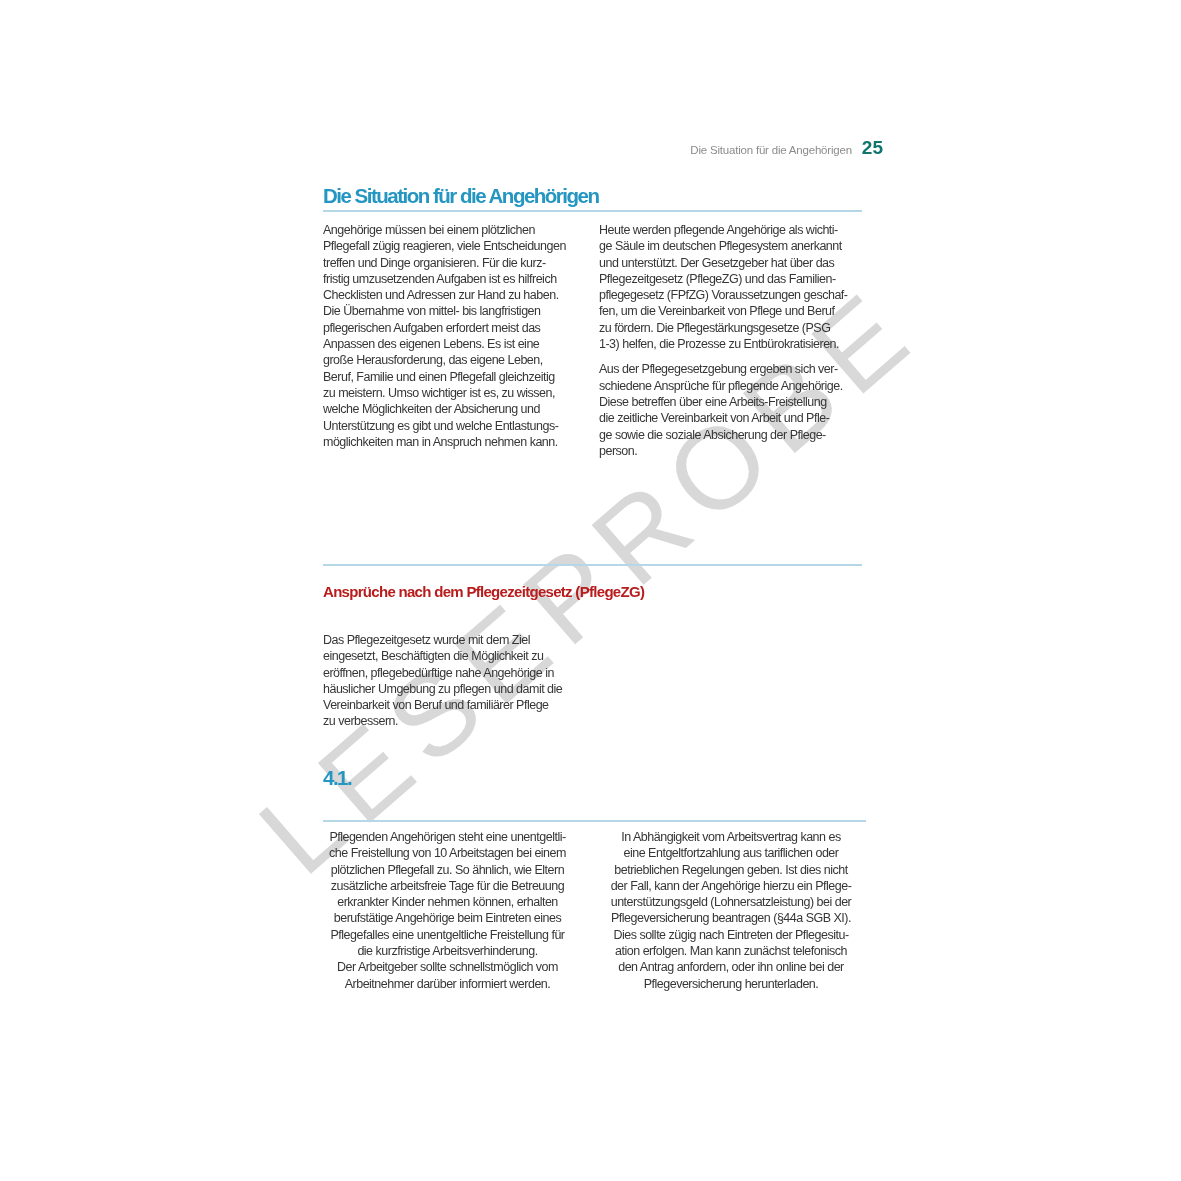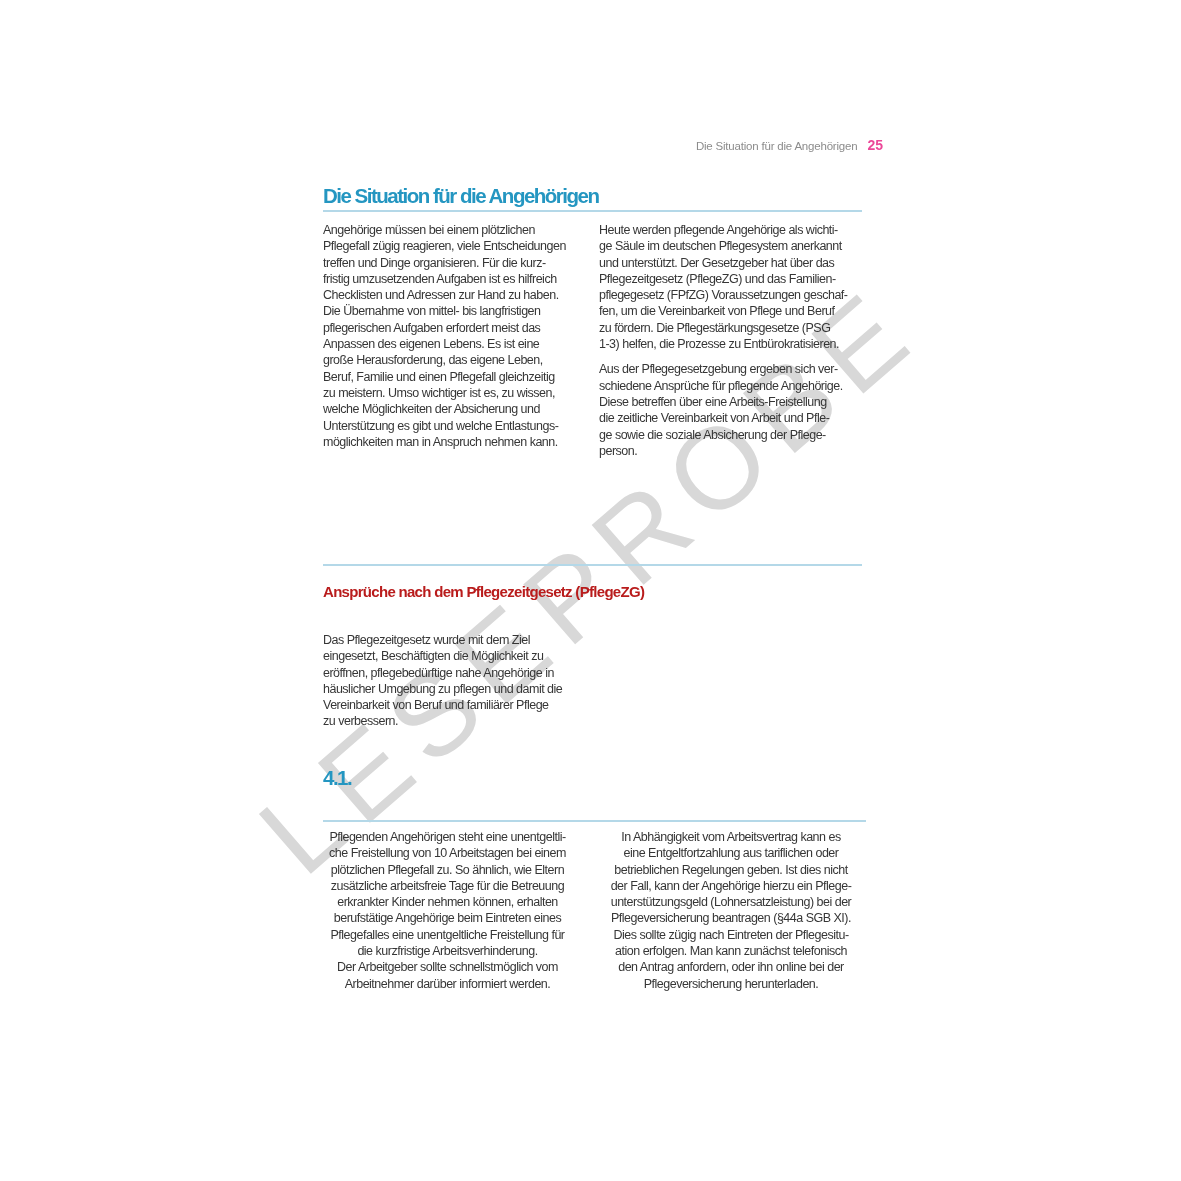--- a/index.html
+++ b/index.html
@@ -33,21 +33,21 @@
 
   .abs { position: absolute; }
 
   .running-header {
     left: 323px; top: 137px; width: 560px;
     text-align: right;
     font-size: 11.5px; letter-spacing: -0.2px;
     color: #8c8c8c;
   }
   .running-header .pagenum {
-    font-size: 14px; font-weight: bold; color: #ec4899;
+    font-size: 19px; font-weight: bold; color: #0f766e;
     margin-left: 10px; letter-spacing: 0;
   }
 
   .heading-teal {
     color: #2496c1;
     font-weight: bold;
     font-size: 20.5px;
     letter-spacing: -1.5px;
     white-space: nowrap;
   }

